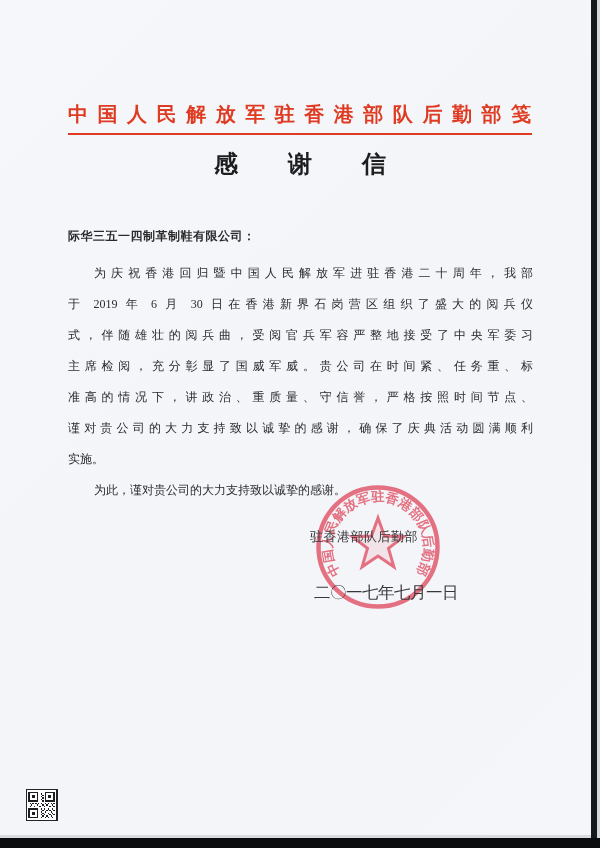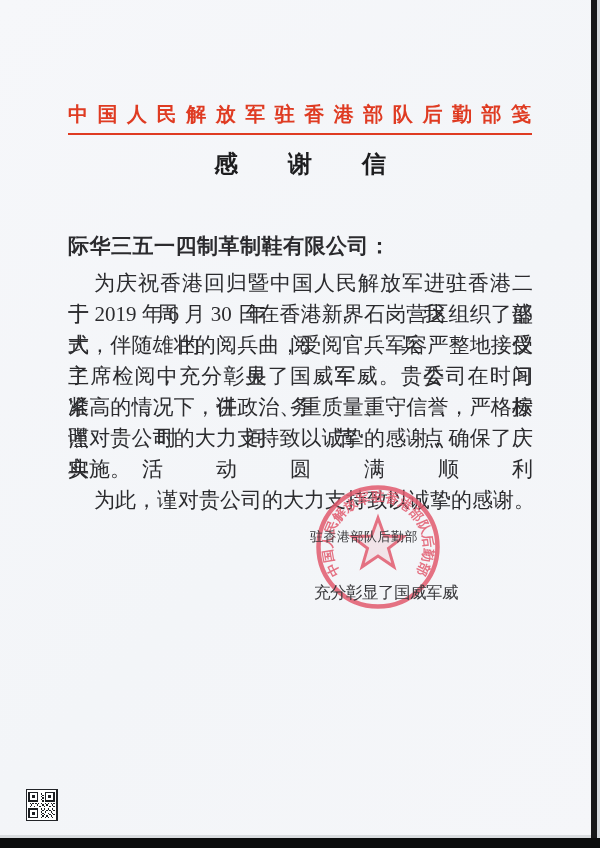--- a/index.html
+++ b/index.html
@@ -31,22 +31,22 @@
 
   
   .doc-title{
     position:absolute;left:0;top:148px;width:600px;
     font-size:24px;font-weight:bold;color:#1d1d1f;
     text-align:center;letter-spacing:13px;text-indent:13px;
   }
 
   
   .body-block{
-    position:absolute;left:68px;top:231px;width:465px;
-    font-size:21px;color:#2b2b2e;
+    position:absolute;left:68px;top:221px;width:465px;
+    font-size:12px;color:#2b2b2e;
   }
   .recipient{
     font-weight:bold;line-height:30px;margin-bottom:7px;letter-spacing:.5px;
   }
   .bline{
     line-height:31px;height:31px;white-space:nowrap;
   }
   .bline.just{
     text-align:justify;text-align-last:justify;white-space:normal;
     text-justify:inter-character;
@@ -97,21 +97,21 @@
     <polygon points="64,35 70.5,53.1 89.7,53.7 74.5,65.4 79.9,83.8 64,73 48.1,83.8 53.5,65.4 38.3,53.7 57.5,53.1" fill="rgba(226,90,110,0.14)" stroke="#e25a6e" stroke-width="3" stroke-linejoin="miter"></polygon>
     <defs>
       <path id="sealArc" d="M 26.3 90.4 A 46 46 0 1 1 101.7 90.4" fill="none"></path>
     </defs>
     <text font-size="13" font-weight="bold" fill="#e25a6e" font-family="Liberation Serif, DejaVu Serif, serif">
       <textPath href="#sealArc" startOffset="0" textLength="200" lengthAdjust="spacingAndGlyphs">中国人民解放军驻香港部队后勤部</textPath>
     </text>
   </svg>
 
   <div class="signature">驻香港部队后勤部</div>
-  <div class="sign-date">充分彰显了国威军威</div>
+  <div class="sign-date">二〇一七年七月一日</div>
 
   <svg class="qr" viewBox="0 0 23 23" shape-rendering="crispEdges">
     <rect x="0" y="0" width="23" height="23" fill="#ffffff"></rect>
     <rect x="0.5" y="0.5" width="22" height="22" fill="none" stroke="#222428" stroke-width="1"></rect>
 
     <rect x="2.5" y="2.5" width="6" height="6" fill="none" stroke="#1c1e22" stroke-width="1"></rect>
     <rect x="4.5" y="4.5" width="2" height="2" fill="#1c1e22"></rect>
     <rect x="14.5" y="2.5" width="6" height="6" fill="none" stroke="#1c1e22" stroke-width="1"></rect>
     <rect x="16.5" y="4.5" width="2" height="2" fill="#1c1e22"></rect>
     <rect x="2.5" y="14.5" width="6" height="6" fill="none" stroke="#1c1e22" stroke-width="1"></rect>

